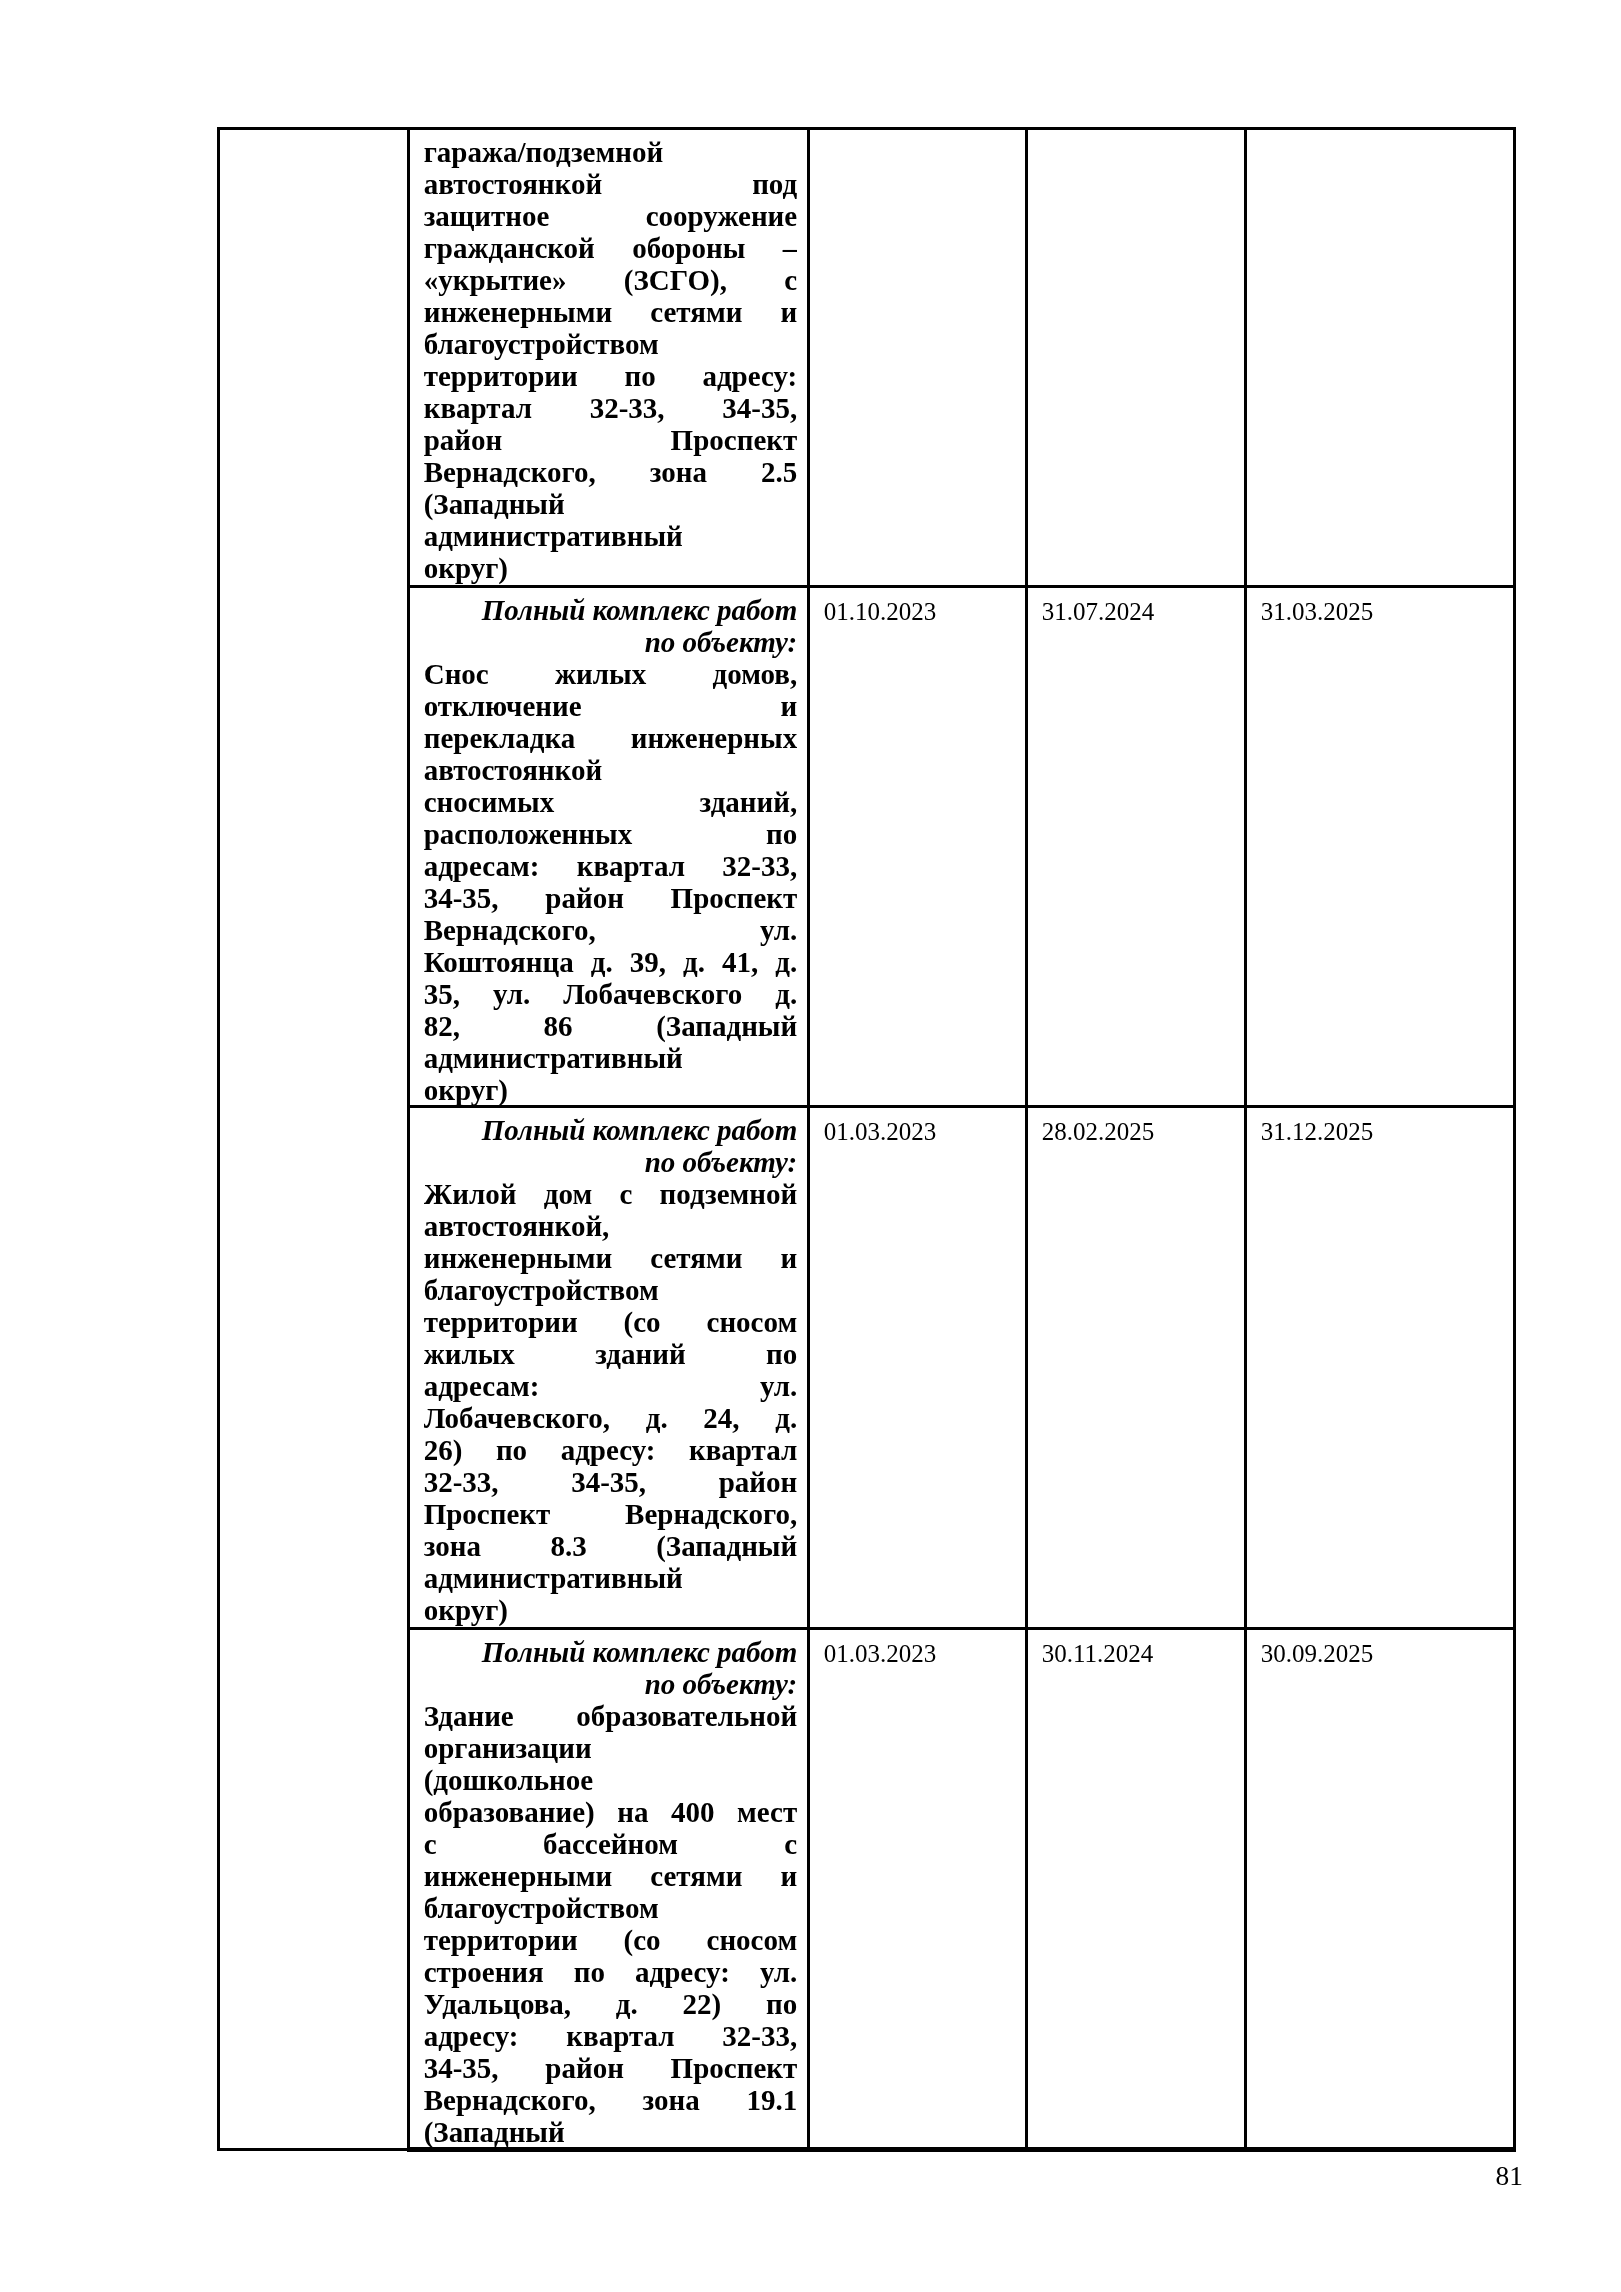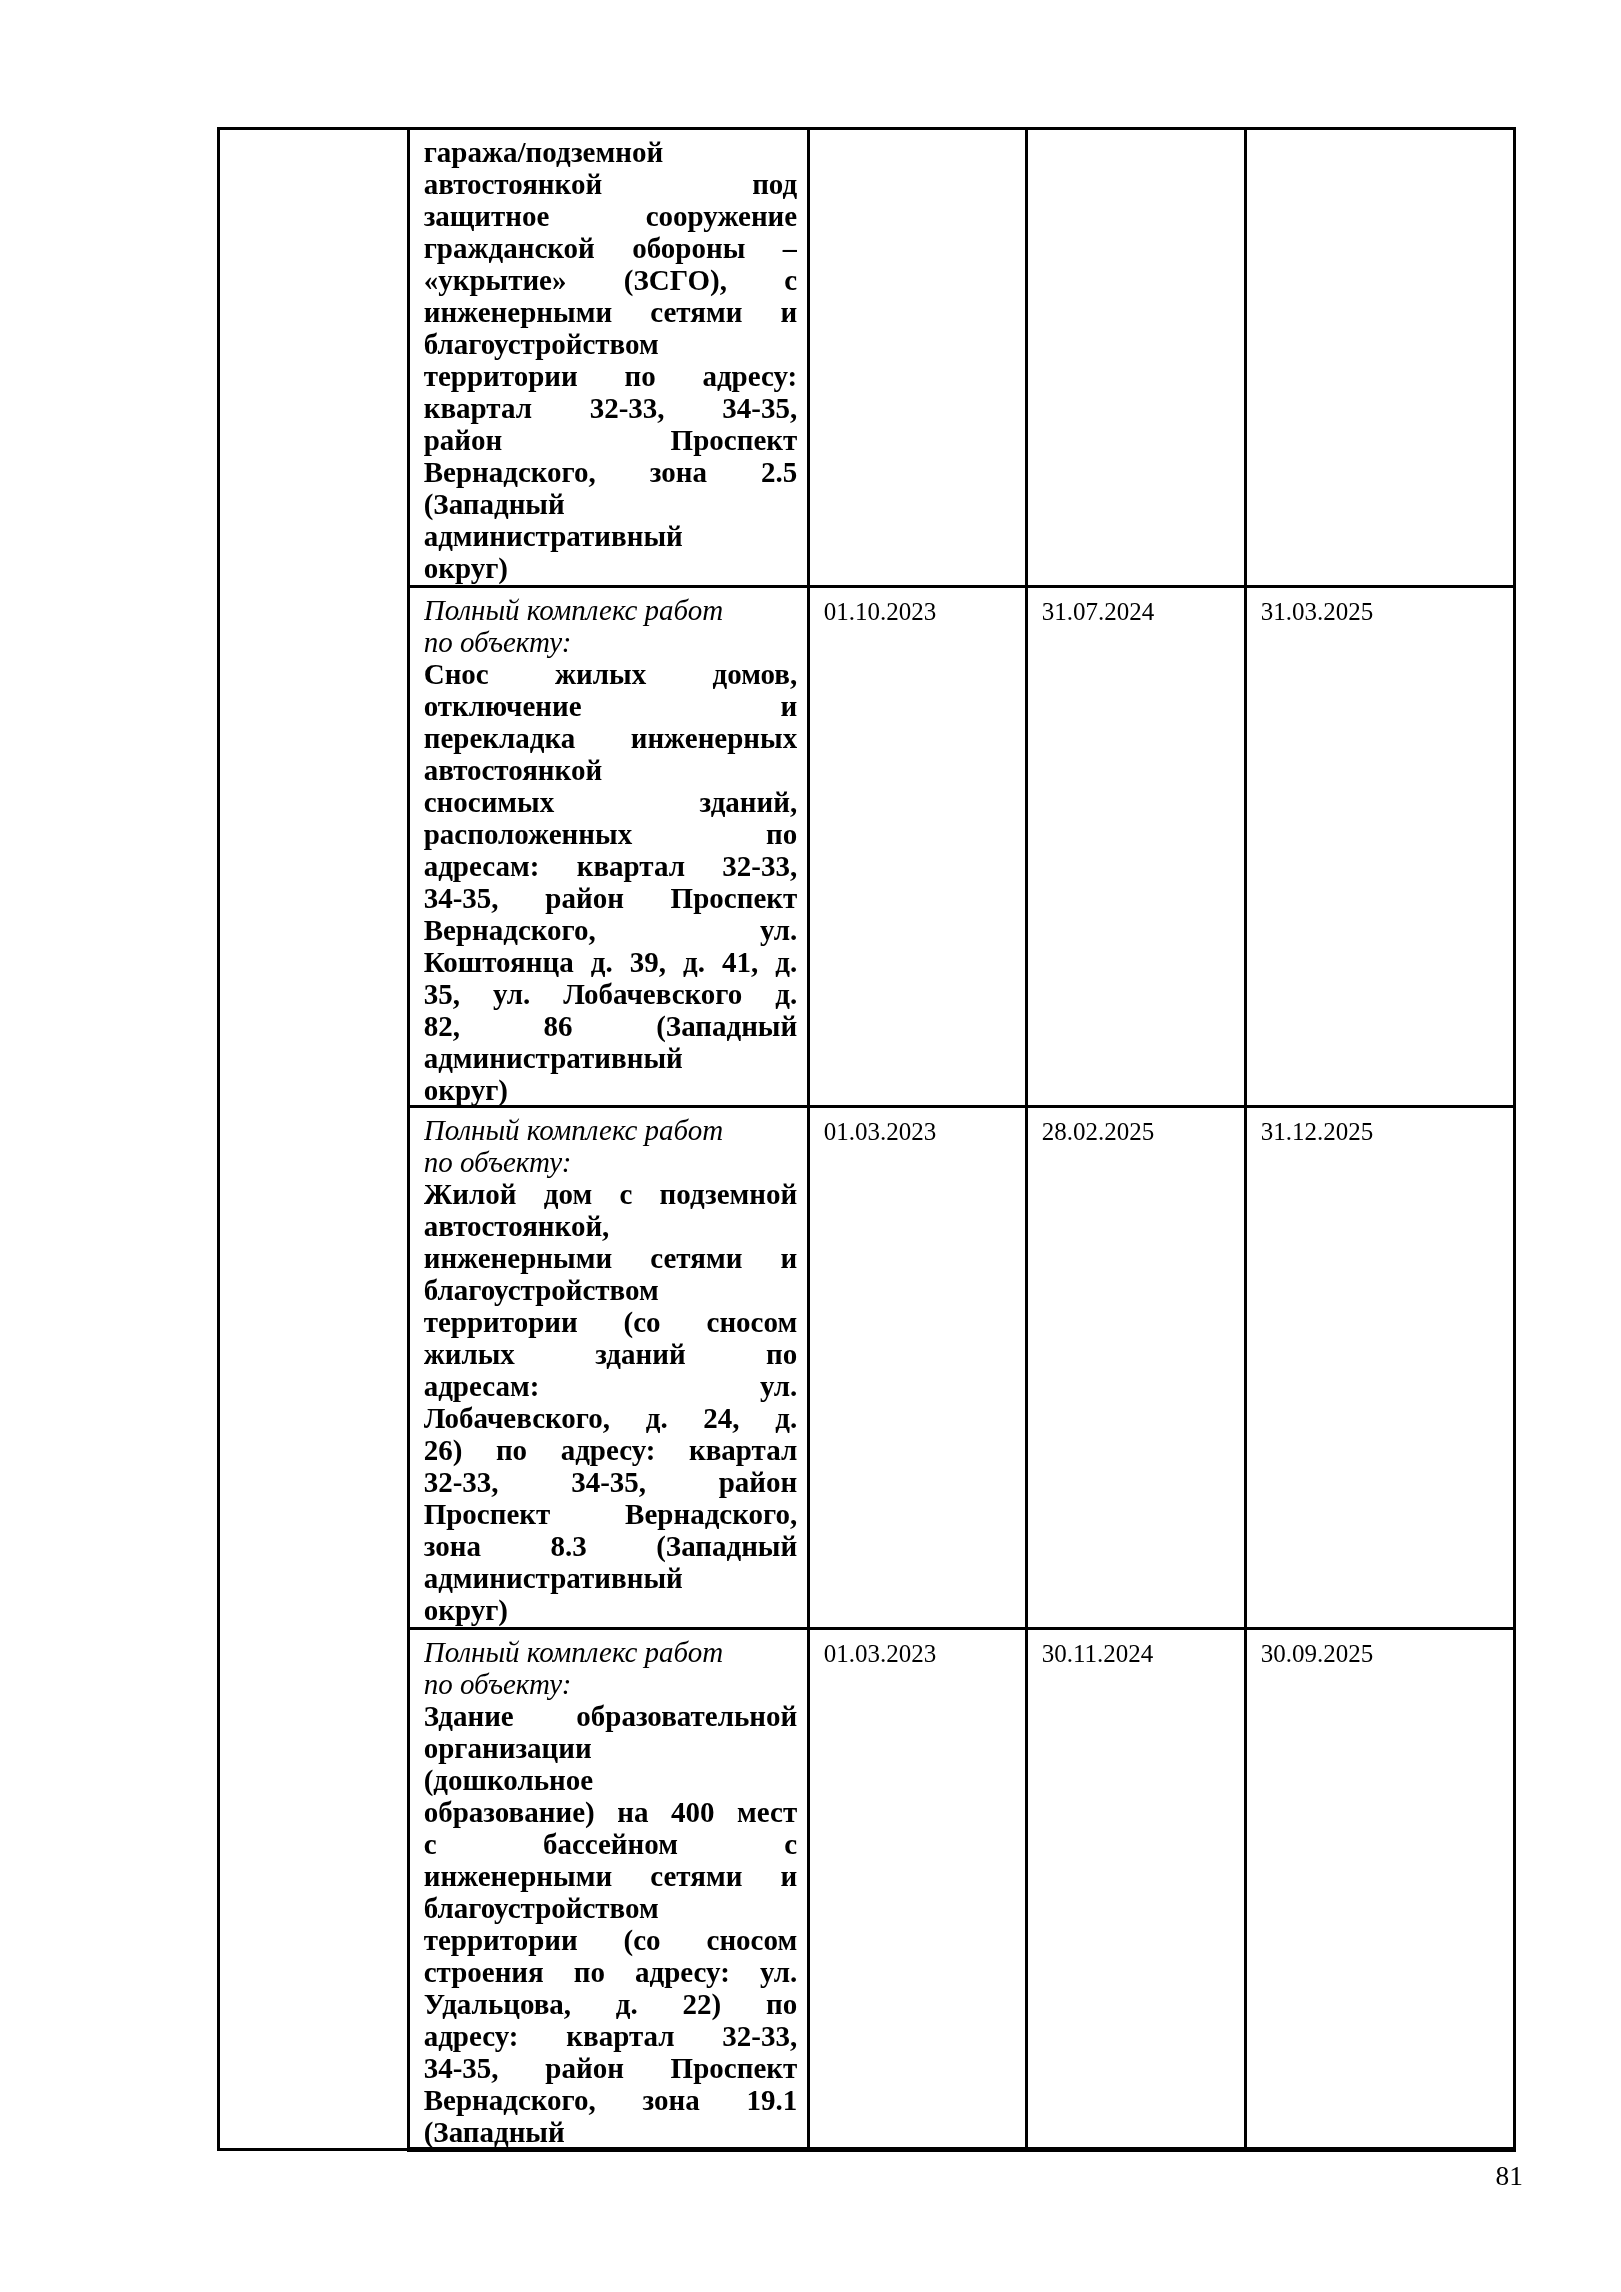--- a/index.html
+++ b/index.html
@@ -36,24 +36,24 @@
   .clip {
     overflow: hidden;
   }
   tr.row-1 .clip { height: 449px; }
   tr.row-2 .clip { height: 511px; }
   tr.row-3 .clip { height: 513px; }
   tr.row-4 .clip { height: 511px; }
 
   .intro-line {
     font-style: italic;
-    font-weight: normal;
+    font-weight: bold;
     font-size: 29px;
     line-height: 32px;
-    text-align: left;
+    text-align: right;
     white-space: nowrap;
   }
   .body-line {
     font-weight: bold;
     font-size: 29px;
     line-height: 32px;
     text-align: justify;
     text-align-last: justify;
   }
   .body-line.last-line {

